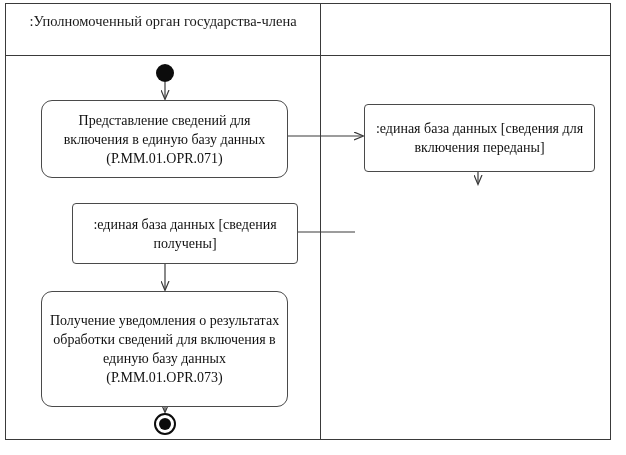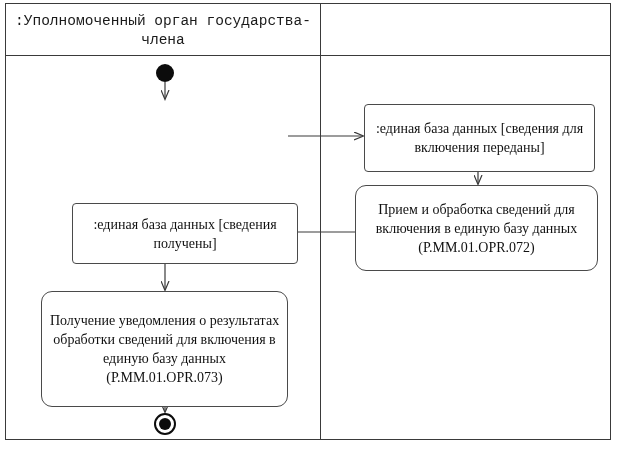--- a/index.html
+++ b/index.html
@@ -48,21 +48,20 @@
     height: 0;
     border-top: 1.5px solid #3a3a3a;
   }
   .lane-title {
     position: absolute;
     top: 12px;
     text-align: center;
     font-size: 14.5px;
     line-height: 19px;
     color: #1a1a1a;
-    font-family: Liberation Mono, monospace;
   }
   #lane-title-left  { left: 8px;   width: 310px; }
   #lane-title-right { left: 322px; width: 286px; }
 
   
   .node {
     position: absolute;
     box-sizing: border-box;
     display: flex;
     align-items: center;
@@ -150,28 +149,28 @@
     <line x1="165" y1="264" x2="165" y2="290" stroke="#3a3a3a" stroke-width="1.2" marker-end="url(#arrowhead-open)"></line>
 
     <line x1="165" y1="389" x2="165" y2="412" stroke="#3a3a3a" stroke-width="1.2" marker-end="url(#arrowhead-open)"></line>
   </svg>
 
   <div class="start-node"></div>
   <div class="end-node">
     <div class="end-node-inner"></div>
   </div>
 
+  <div class="node activity" id="node-activity-1">
+    <span>Представление сведений для включения в единую базу данных (Р.ММ.01.OPR.071)</span>
+  </div>
 
   <div class="node object-node" id="node-object-1">
     <span>:единая база данных [сведения для включения переданы]</span>
   </div>
 
-  <div class="node activity" id="node-activity-2">
-    <span>Прием и обработка сведений для включения в единую базу данных (Р.ММ.01.OPR.072)</span>
-  </div>
 
   <div class="node object-node" id="node-object-2">
     <span>:единая база данных [сведения получены]</span>
   </div>
 
   <div class="node activity" id="node-activity-3">
     <span>Получение уведомления о результатах обработки сведений для включения в единую базу данных (Р.ММ.01.OPR.073)</span>
   </div>
 
 </div>

